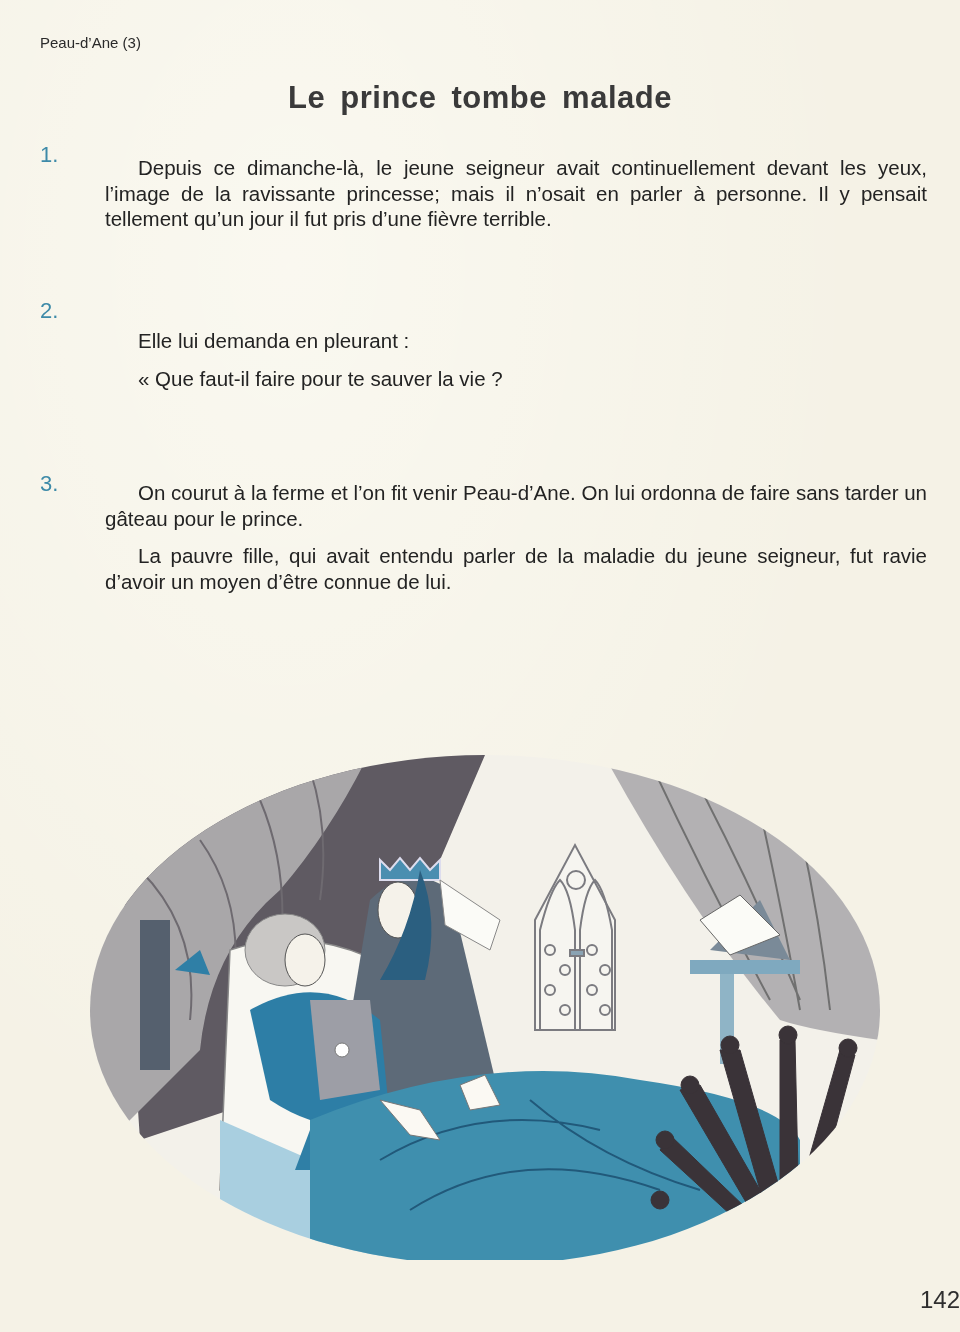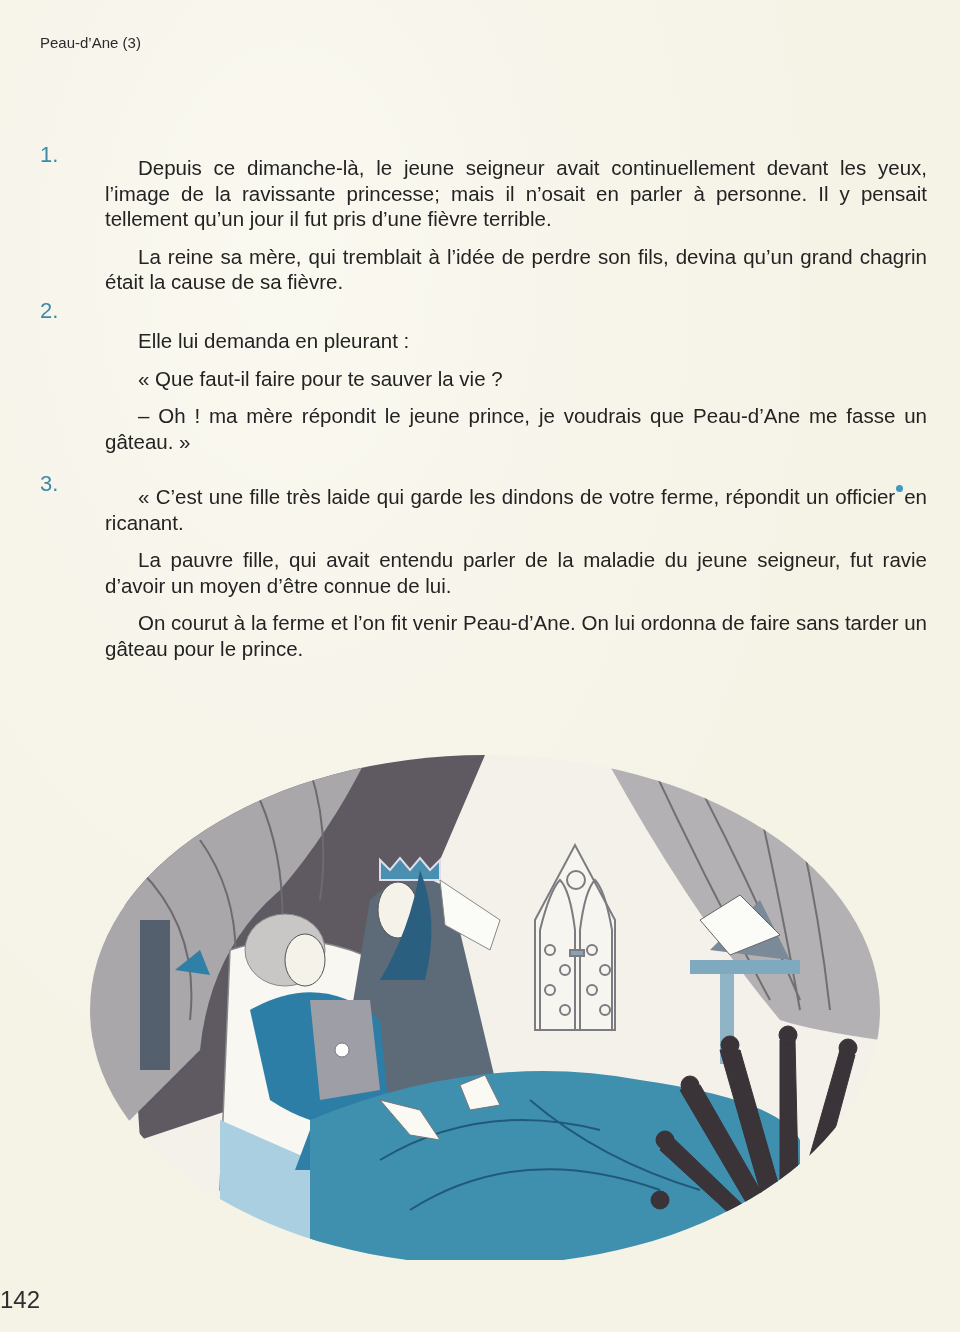--- a/index.html
+++ b/index.html
@@ -18,47 +18,45 @@
            font-family: "Liberation Sans", sans-serif; font-weight: bold; font-size: 31px;
            color: #3a3a3a; letter-spacing: 0.5px; word-spacing: 6px; }
   .body-text { position: absolute; left: 93px; width: 846px; font-size: 20.5px; line-height: 25.5px;
                color: #232323; text-align: justify; }
   .num { position: absolute; left: 40px; font-size: 22px; color: #3d8aa8; }
   .para { margin: 12px; text-indent: 33px; text-align: justify; }
   .para.gap { margin-top: 8px; }
   .dot { display: inline-block; width: 7px; height: 7px; border-radius: 50%; background: #3d9ac0;
          vertical-align: 12px; margin: 0 1px; }
   .illus { position: absolute; left: 80px; top: 720px; width: 800px; height: 540px; }
-  .pagenum { position: absolute; left: 0; right: 0; top: 1286px; text-align: left; font-size: 24px; color: #2e2e2e; }
+  .pagenum { position: absolute; left: 0; right: 0; top: 1286px; text-align: right; font-size: 24px; color: #2e2e2e; }
 </style>
 </head>
 <body>
 
 <div class="page">
 
   <div class="running-head">Peau-d’Ane (3)</div>
+  <div class="title">Le prince tombe malade</div>
 
   <div class="num" style="top:142px">1.</div>
   <div class="body-text" style="top:143px">
     <p class="para">Depuis ce dimanche-là, le jeune seigneur avait continuellement devant les yeux, l’image de la ravissante princesse; mais il n’osait en parler à personne. Il y pensait tellement qu’un jour  il fut pris d’une fièvre terrible.</p>
-    <p class="para gap">La reine sa mère, qui tremblait à l’idée de perdre son fils, devina qu’un grand chagrin était la cause de sa fièvre.</p>
   </div>
 
   <div class="num" style="top:298px">2.</div>
   <div class="body-text" style="top:316px">
     <p class="para">Elle lui demanda en pleurant :</p>
     <p class="para gap">« Que faut-il faire pour te sauver la vie ?</p>
-    <p class="para gap">– Oh ! ma mère répondit le jeune prince, je voudrais que Peau-d’Ane me fasse un gâteau. »</p>
   </div>
 
   <div class="num" style="top:471px">3.</div>
   <div class="body-text" style="top:472px">
-    <p class="para"><span>« C’est une fille très laide qui garde les dindons de votre ferme, répondit un officier</span><span class="dot"></span><span>en ricanant.</span></p>
+    <p class="para gap">On courut à la ferme et l’on fit venir Peau-d’Ane. On lui ordonna de faire sans tarder un gâteau pour le prince.</p>
     <p class="para gap">La pauvre fille, qui avait entendu parler de la maladie du jeune seigneur, fut ravie d’avoir un moyen d’être connue de lui.</p>
-    <p class="para gap">On courut à la ferme et l’on fit venir Peau-d’Ane. On lui ordonna de faire sans tarder un gâteau pour le prince.</p>
   </div>
 
   <svg class="illus" viewBox="0 0 800 540">
     <defs>
       <clipPath id="oval">
           <ellipse cx="405" cy="290" rx="395" ry="255"></ellipse>
         </clipPath>
     </defs>
     <g clip-path="url(#oval)">
 

